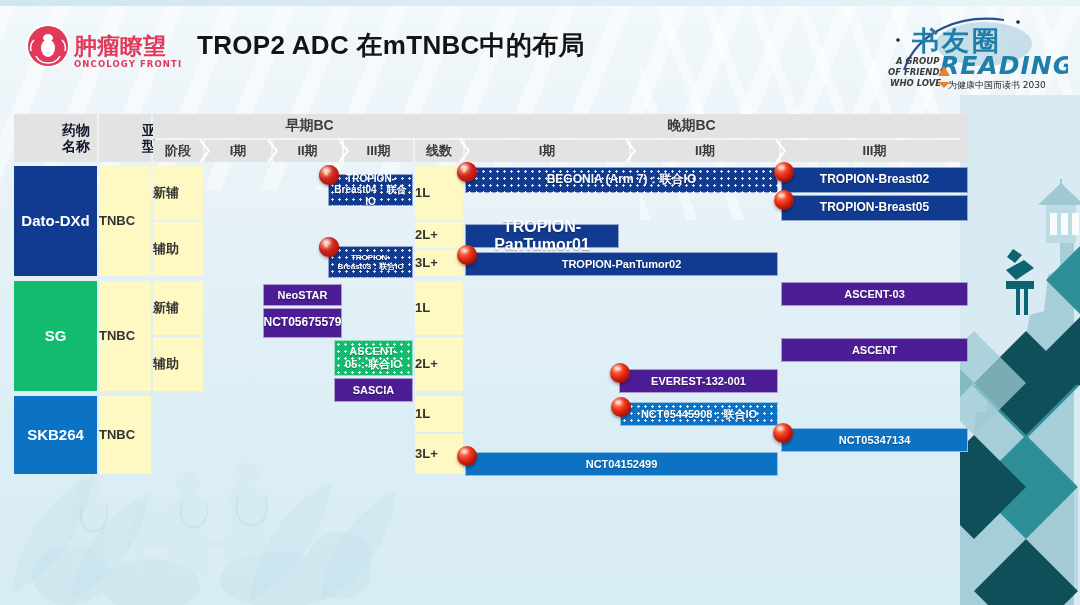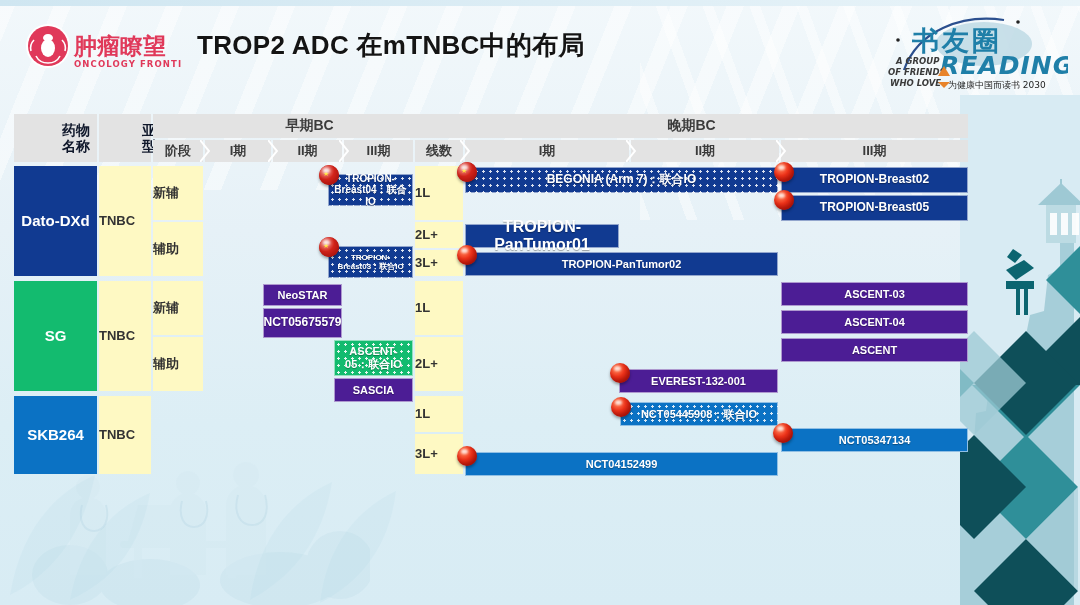--- a/index.html
+++ b/index.html
@@ -359,23 +359,20 @@
   <div class="bar dots-green" style="left:320px;top:226px;width:79px;height:36px;font-size:11px;">
     <span>ASCENT-05：联合IO</span>
   </div>
   <div class="bar green" style="left:320px;top:264px;width:79px;height:24px;font-size:11px;">
     <span>SASCIA</span>
   </div>
 
   <div class="bar green" style="left:767px;top:168px;width:187px;height:24px;font-size:11px;">
     <span>ASCENT-03</span>
   </div>
-  <div class="bar green" style="left:767px;top:196px;width:187px;height:24px;font-size:11px;">
-    <span>ASCENT-04</span>
-  </div>
   <div class="bar green" style="left:767px;top:224px;width:187px;height:24px;font-size:11px;">
     <span>ASCENT</span>
   </div>
   <div class="bar green" style="left:605px;top:255px;width:159px;height:24px;font-size:11px;">
     <span>EVEREST-132-001</span>
   </div>
   <div class="ball" style="left:596px;top:249px;"></div>
 
   <div class="cell drug" style="left:0;top:282px;width:83px;height:78px;background:#0b72c4;">
     <span>SKB264</span>

